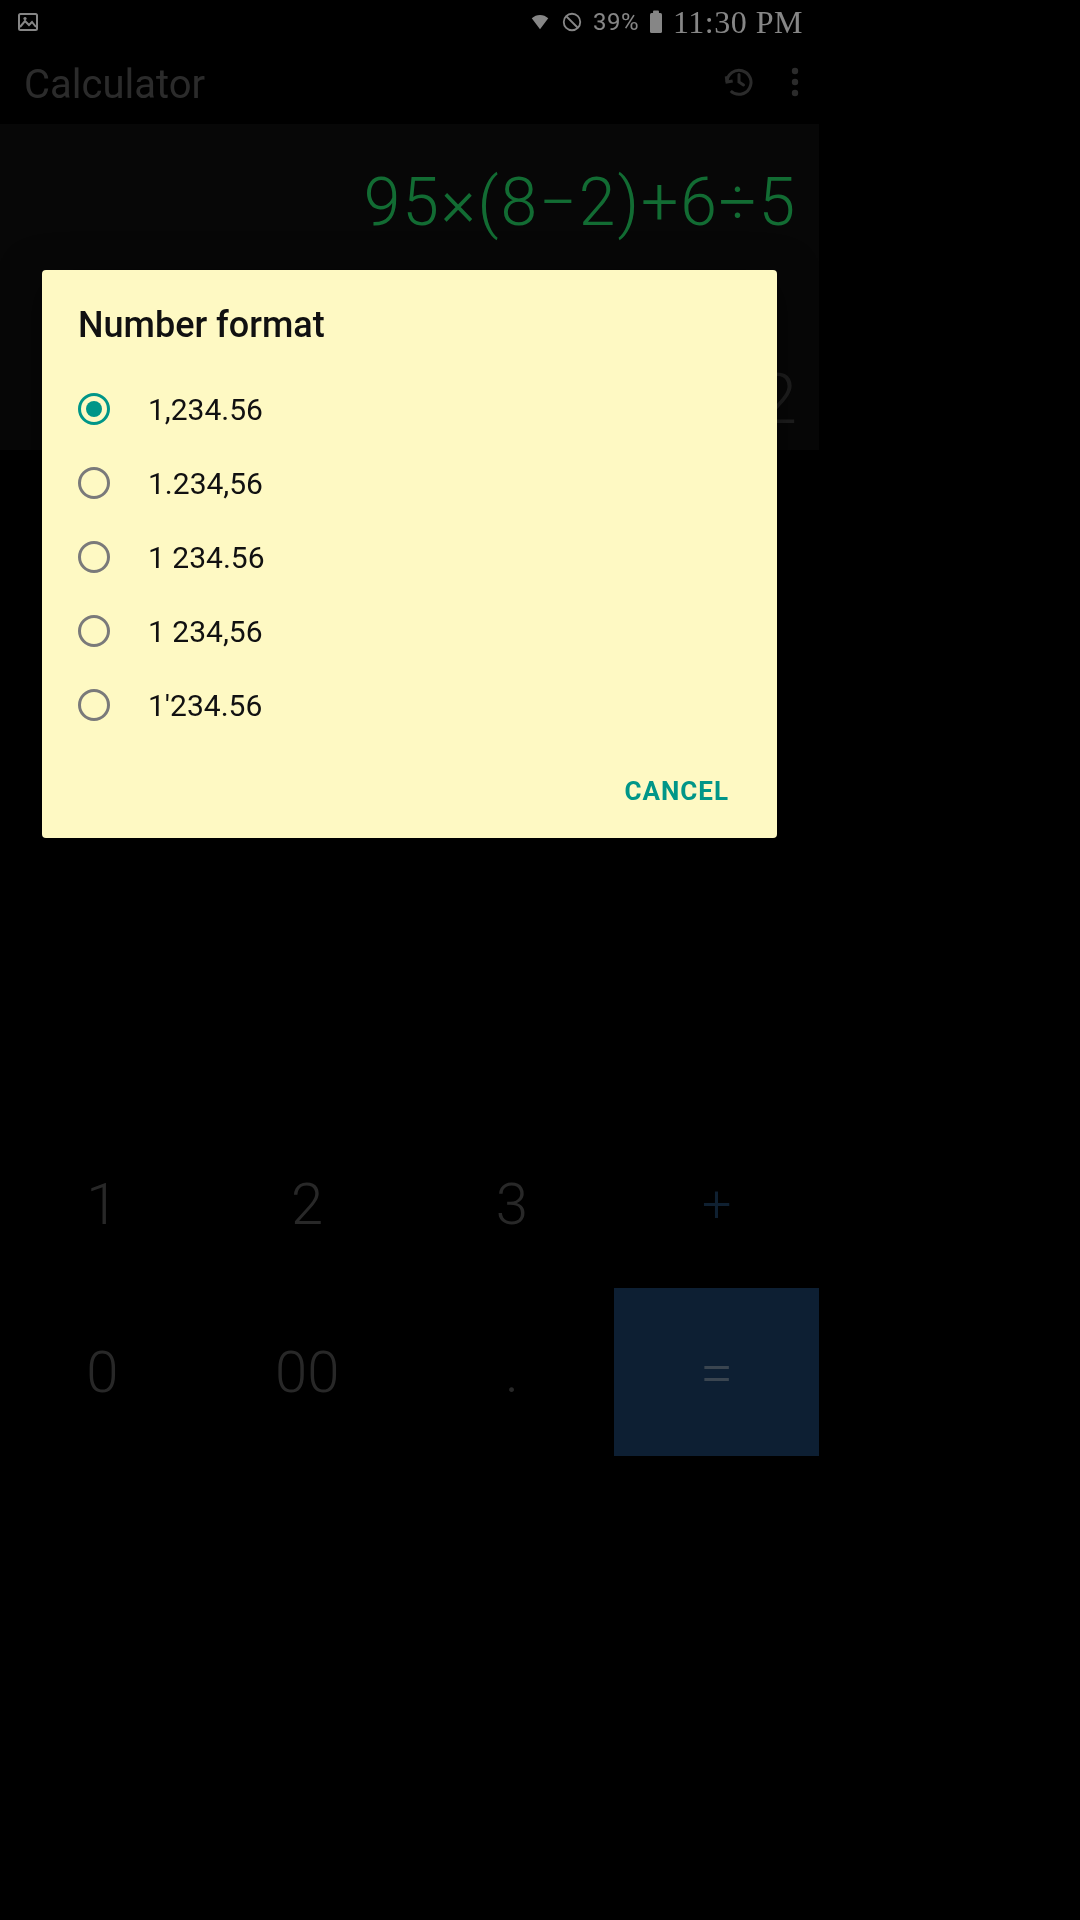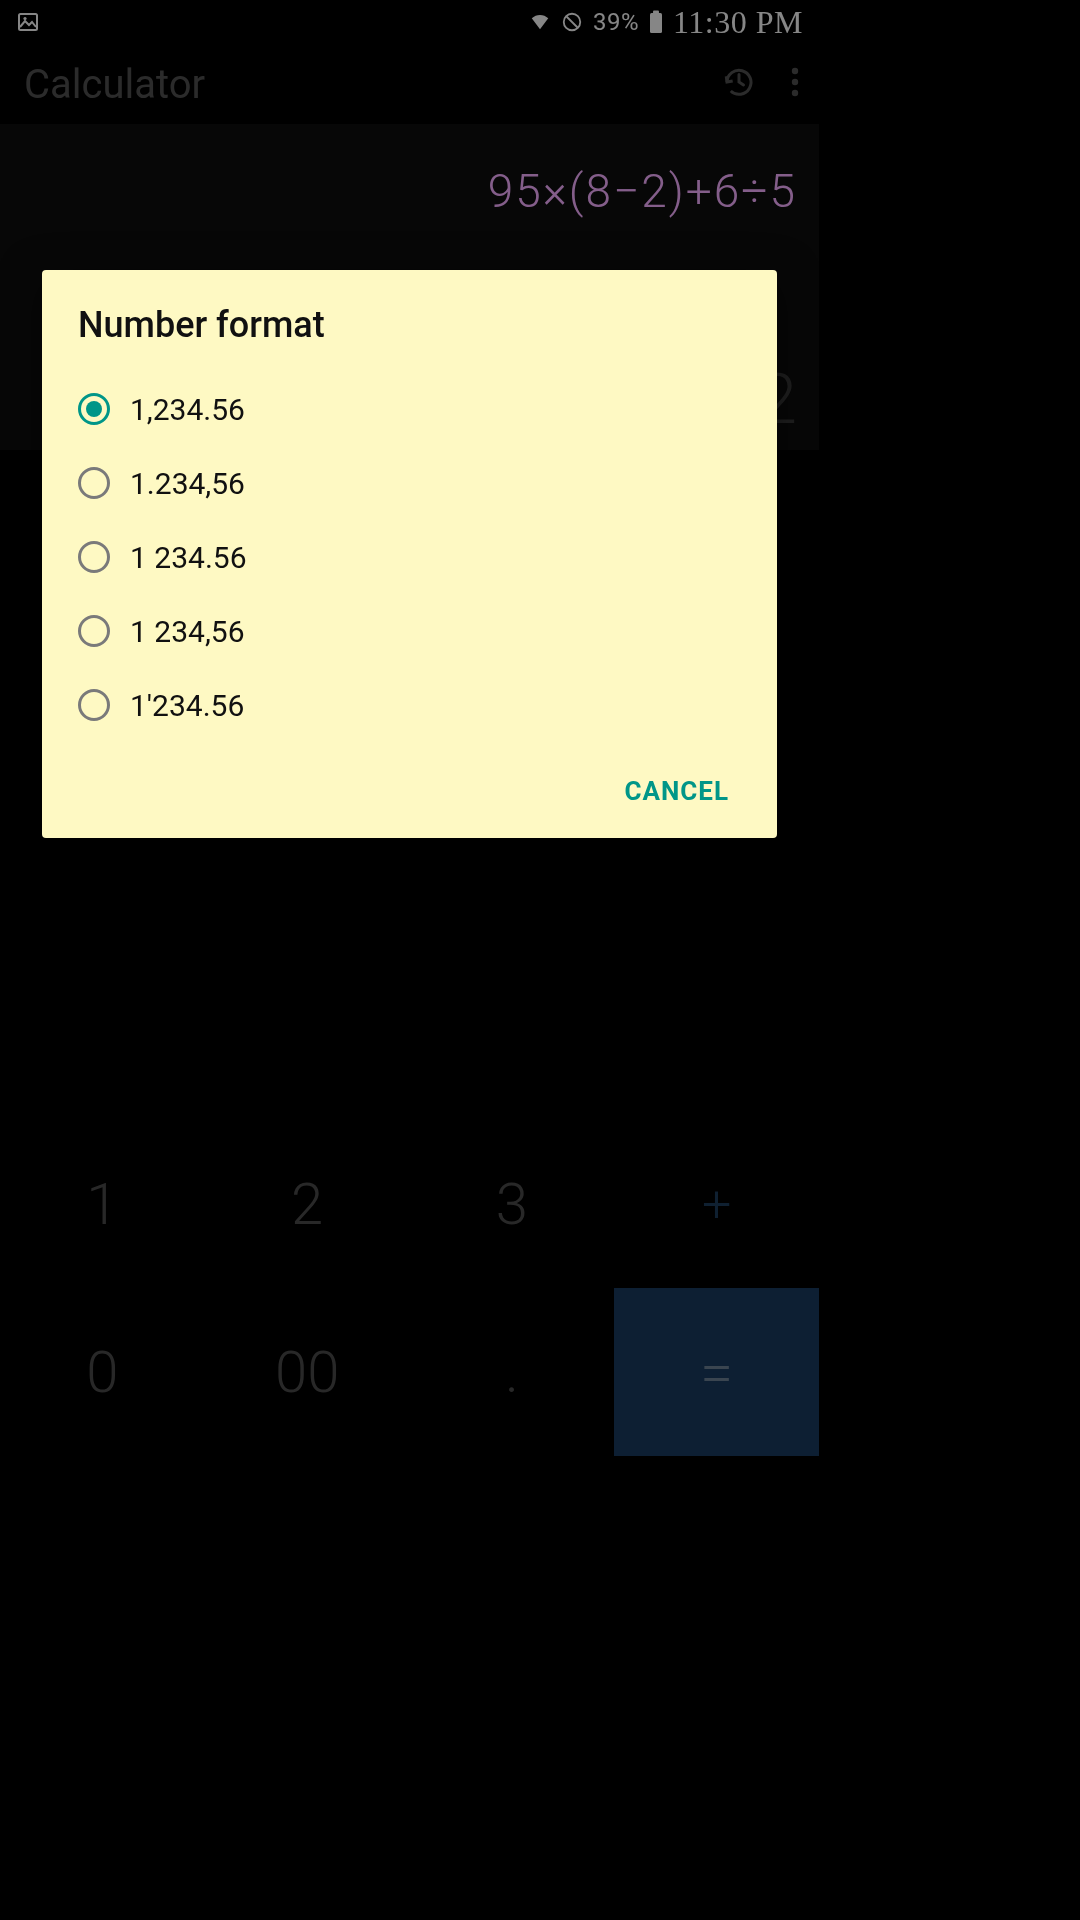--- a/index.html
+++ b/index.html
@@ -59,22 +59,22 @@
     top: 124px; left: 0; right: 0;
     height: 326px;
     background: #0d0d0d;
     display: flex;
     flex-direction: column;
     align-items: flex-end;
     justify-content: flex-start;
     padding: 40px 22px 0 22px;
   }
   .expression {
-    color: #f0abfc;
-    font-size: 46px;
+    color: #22c55e;
+    font-size: 66px;
     font-weight: 300;
     letter-spacing: 2px;
     white-space: nowrap;
     margin-left: 10px;
   }
   .result-preview {
     color: #3a3a3a;
     font-size: 70px;
     font-weight: 300;
     position: absolute;
@@ -125,21 +125,21 @@
   .dialog-title {
     font-size: 36px;
     font-weight: 500;
     color: #111;
     margin-bottom: 26px;
   }
   .option-list { display: flex; flex-direction: column; }
   .option {
     display: flex;
     align-items: center;
-    gap: 20px;
+    gap: 38px;
     height: 74px;
   }
   .radio {
     width: 32px; height: 32px;
     border-radius: 50%;
     border: 3px solid #7a7a7a;
     position: relative;
     flex-shrink: 0;
   }
   .radio.selected {

